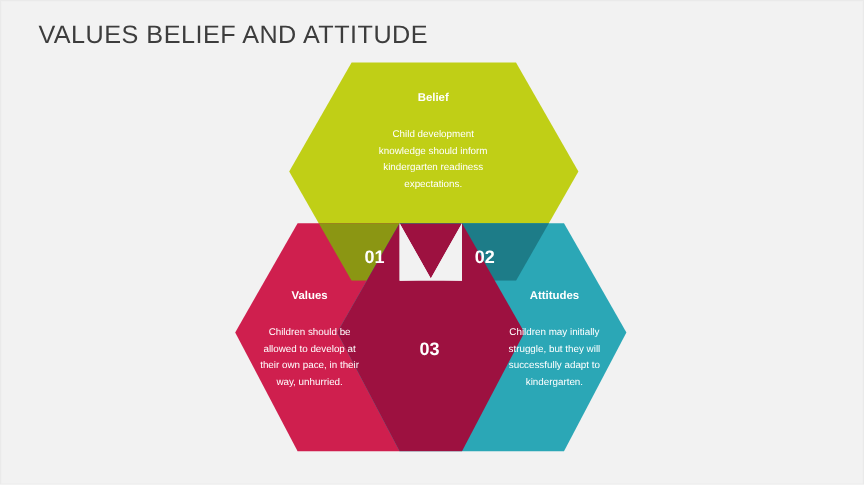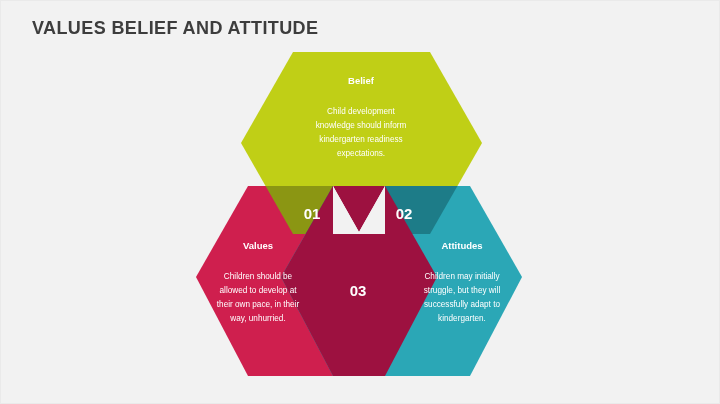--- a/index.html
+++ b/index.html
@@ -20,22 +20,22 @@
     left: 0; top: 0;
     width: 720px; height: 404px;
     box-sizing: border-box;
     border: 1px solid #eaeaea;
     pointer-events: none;
   }
   #page-title {
     position: absolute;
     left: 32px;
     top: 18px;
-    font-size: 18px;
-    font-weight: bold;
+    font-size: 21px;
+    font-weight: normal;
     letter-spacing: 0.4px;
     color: #3d3d3d;
     white-space: nowrap;
   }
   #diagram {
     position: absolute;
     left: 0;
     top: 0;
     width: 720px;
     height: 404px;

